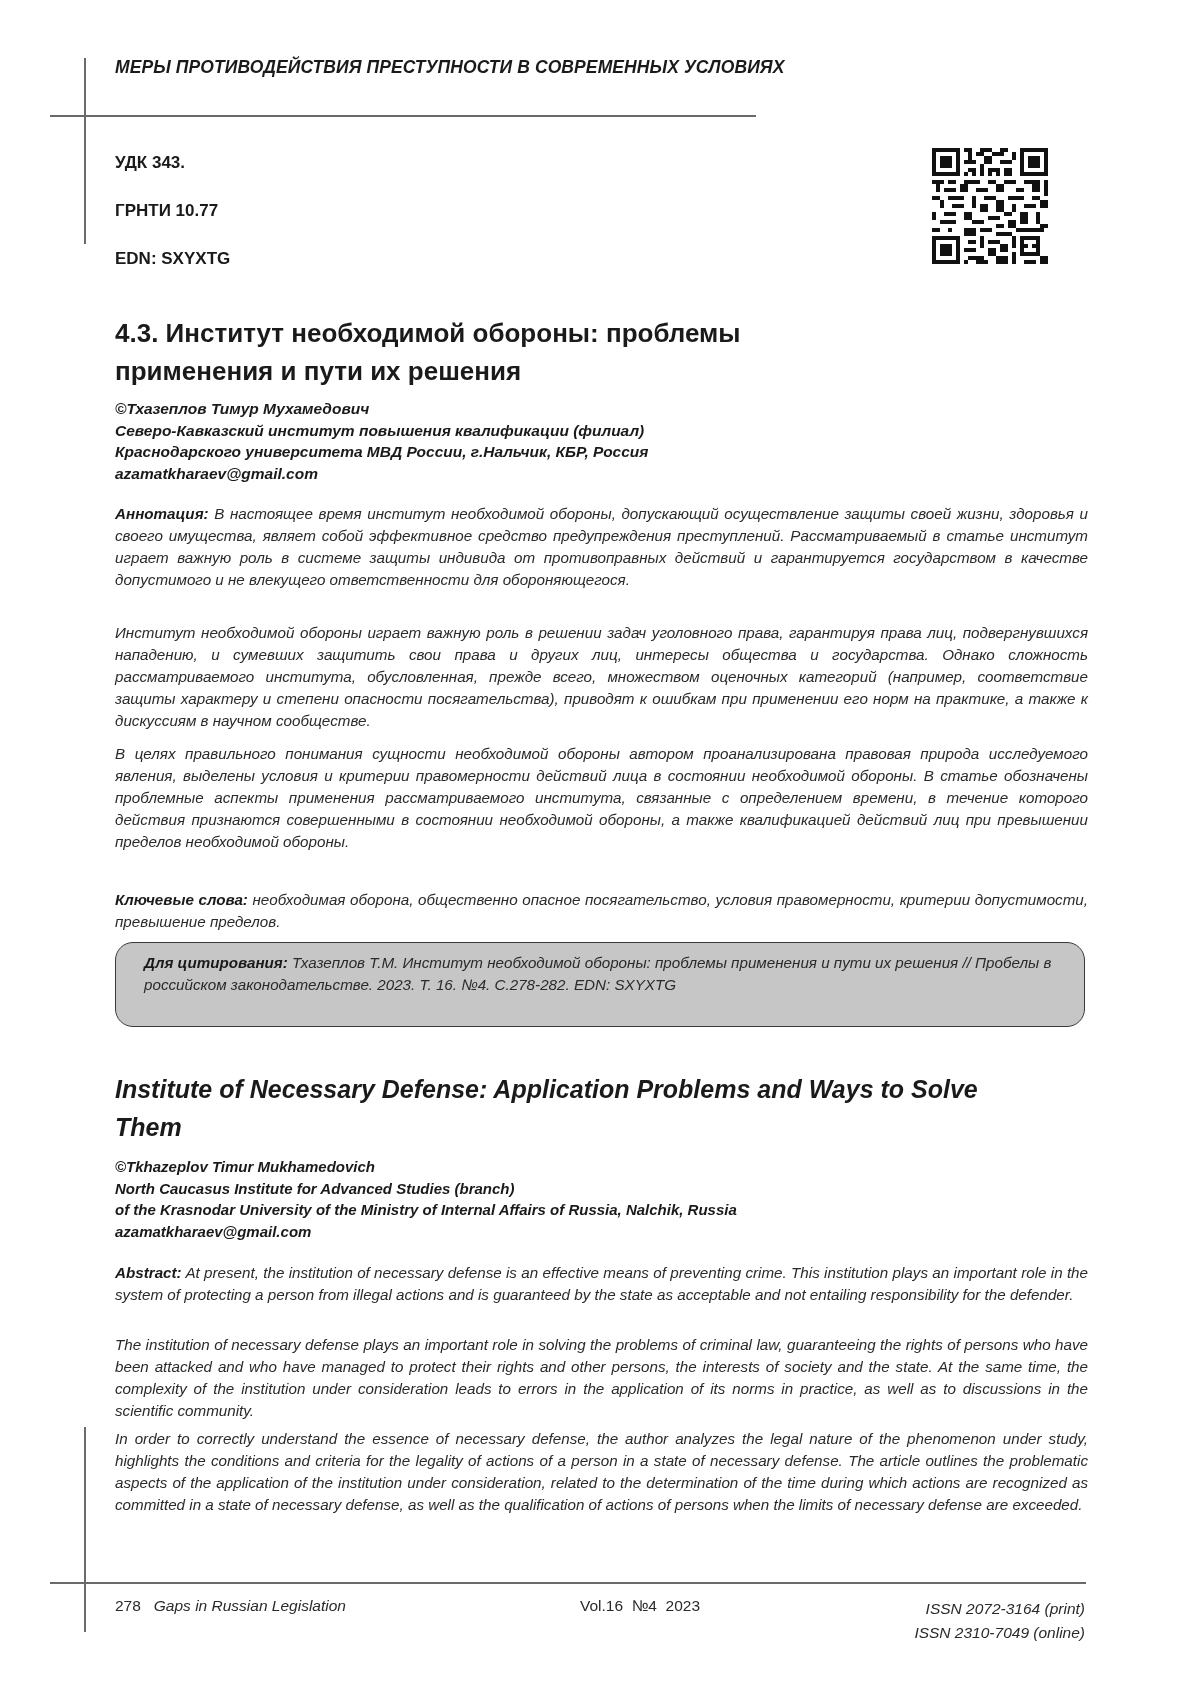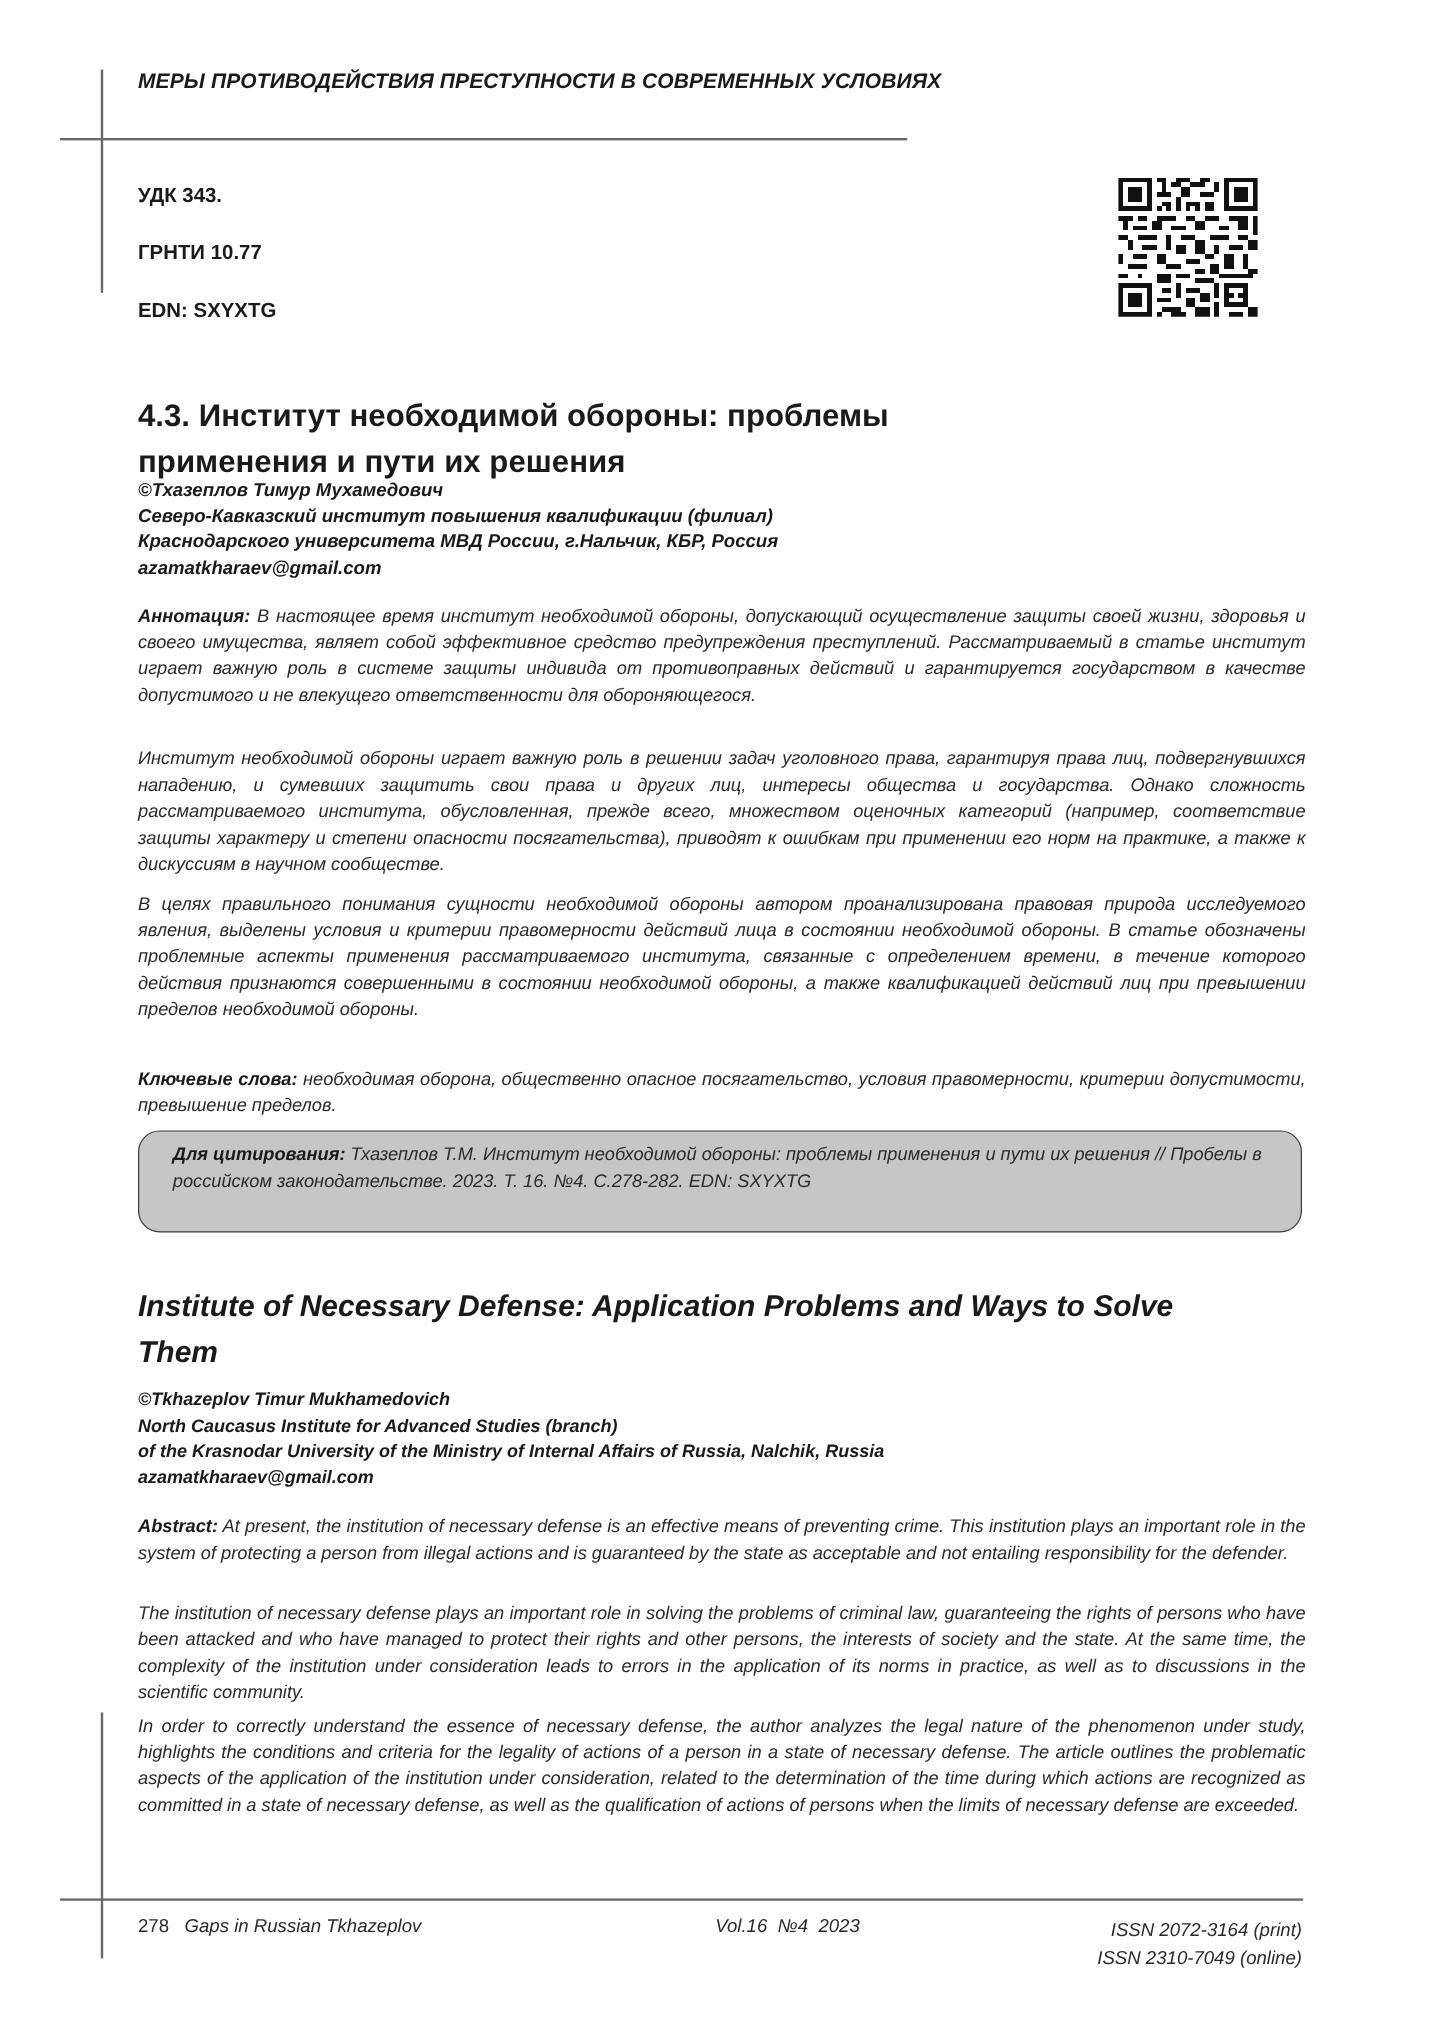--- a/index.html
+++ b/index.html
@@ -16,21 +16,21 @@
       left: 115px; top: 54px; width: 800px;
       font-weight: bold; font-style: italic; font-size: 17.5px; line-height: 26px;
       letter-spacing: 0.1px; color: #1a1a1a; text-transform: uppercase;
     }
     .meta-line { left: 115px; font-weight: bold; font-size: 17px; color: #1a1a1a; }
 
     .qr { left: 932px; top: 148px; width: 116px; height: 116px; }
 
     .title-ru {
       left: 115px; top: 314px; width: 760px;
-      font-weight: bold; font-size: 26px; line-height: 38px; color: #1a1a1a; margin-top: 13px;
+      font-weight: bold; font-size: 26px; line-height: 38px; color: #1a1a1a;
     }
     .author-block {
       left: 115px; top: 398px; width: 900px;
       font-weight: bold; font-style: italic; font-size: 15.5px; line-height: 21.5px; color: #1a1a1a;
     }
     .para {
       left: 115px; width: 973px;
       font-style: italic; font-size: 15.2px; line-height: 22px; color: #2a2a2a;
       text-align: justify; margin: 0;
     }
@@ -196,19 +196,19 @@
   <div>North Caucasus Institute for Advanced Studies (branch)</div>
   <div>of the Krasnodar University of the Ministry of Internal Affairs of Russia, Nalchik, Russia</div>
   <div>azamatkharaev@gmail.com</div>
 </div>
 
 <p class="abs para" style="top:1262px;"><span class="lead">Abstract:</span><span> At present, the institution of necessary defense is an effective means of preventing crime. This institution plays an important role in the system of protecting a person from illegal actions and is guaranteed by the state as acceptable and not entailing responsibility for the defender.</span></p>
 <p class="abs para" style="top:1334px;"><span>The institution of necessary defense plays an important role in solving the problems of criminal law, guaranteeing the rights of persons who have been attacked and who have managed to protect their rights and other persons, the interests of society and the state. At the same time, the complexity of the institution under consideration leads to errors in the application of its norms in practice, as well as to discussions in the scientific community.</span></p>
 <p class="abs para" style="top:1428px;"><span>In order to correctly understand the essence of necessary defense, the author analyzes the legal nature of the phenomenon under study, highlights the conditions and criteria for the legality of actions of a person in a state of necessary defense. The article outlines the problematic aspects of the application of the institution under consideration, related to the determination of the time during which actions are recognized as committed in a state of necessary defense, as well as the qualification of actions of persons when the limits of necessary defense are exceeded.</span></p>
 
 <div class="abs footer-text" style="left:115px; top:1597px;">
-  <span>278</span>&nbsp;&nbsp;&nbsp;<span class="it">Gaps in Russian Tkhazeplov</span>
-</div>
-<div class="abs footer-text it" style="left:596px; top:1597px; font-style:italic; white-space:pre;">Vol.16  №4  2023</div>
+  <span>278</span>&nbsp;&nbsp;&nbsp;<span class="it">Gaps in Russian Legislation</span>
+</div>
+<div class="abs footer-text it" style="left:580px; top:1597px; white-space:pre;">Vol.16  №4  2023</div>
 <div class="abs footer-text" style="right:115px; top:1597px; text-align:right; font-style:italic; line-height:24px;">
   <div>ISSN 2072-3164 (print)</div>
   <div>ISSN 2310-7049 (online)</div>
 </div>
 
 </body></html>

